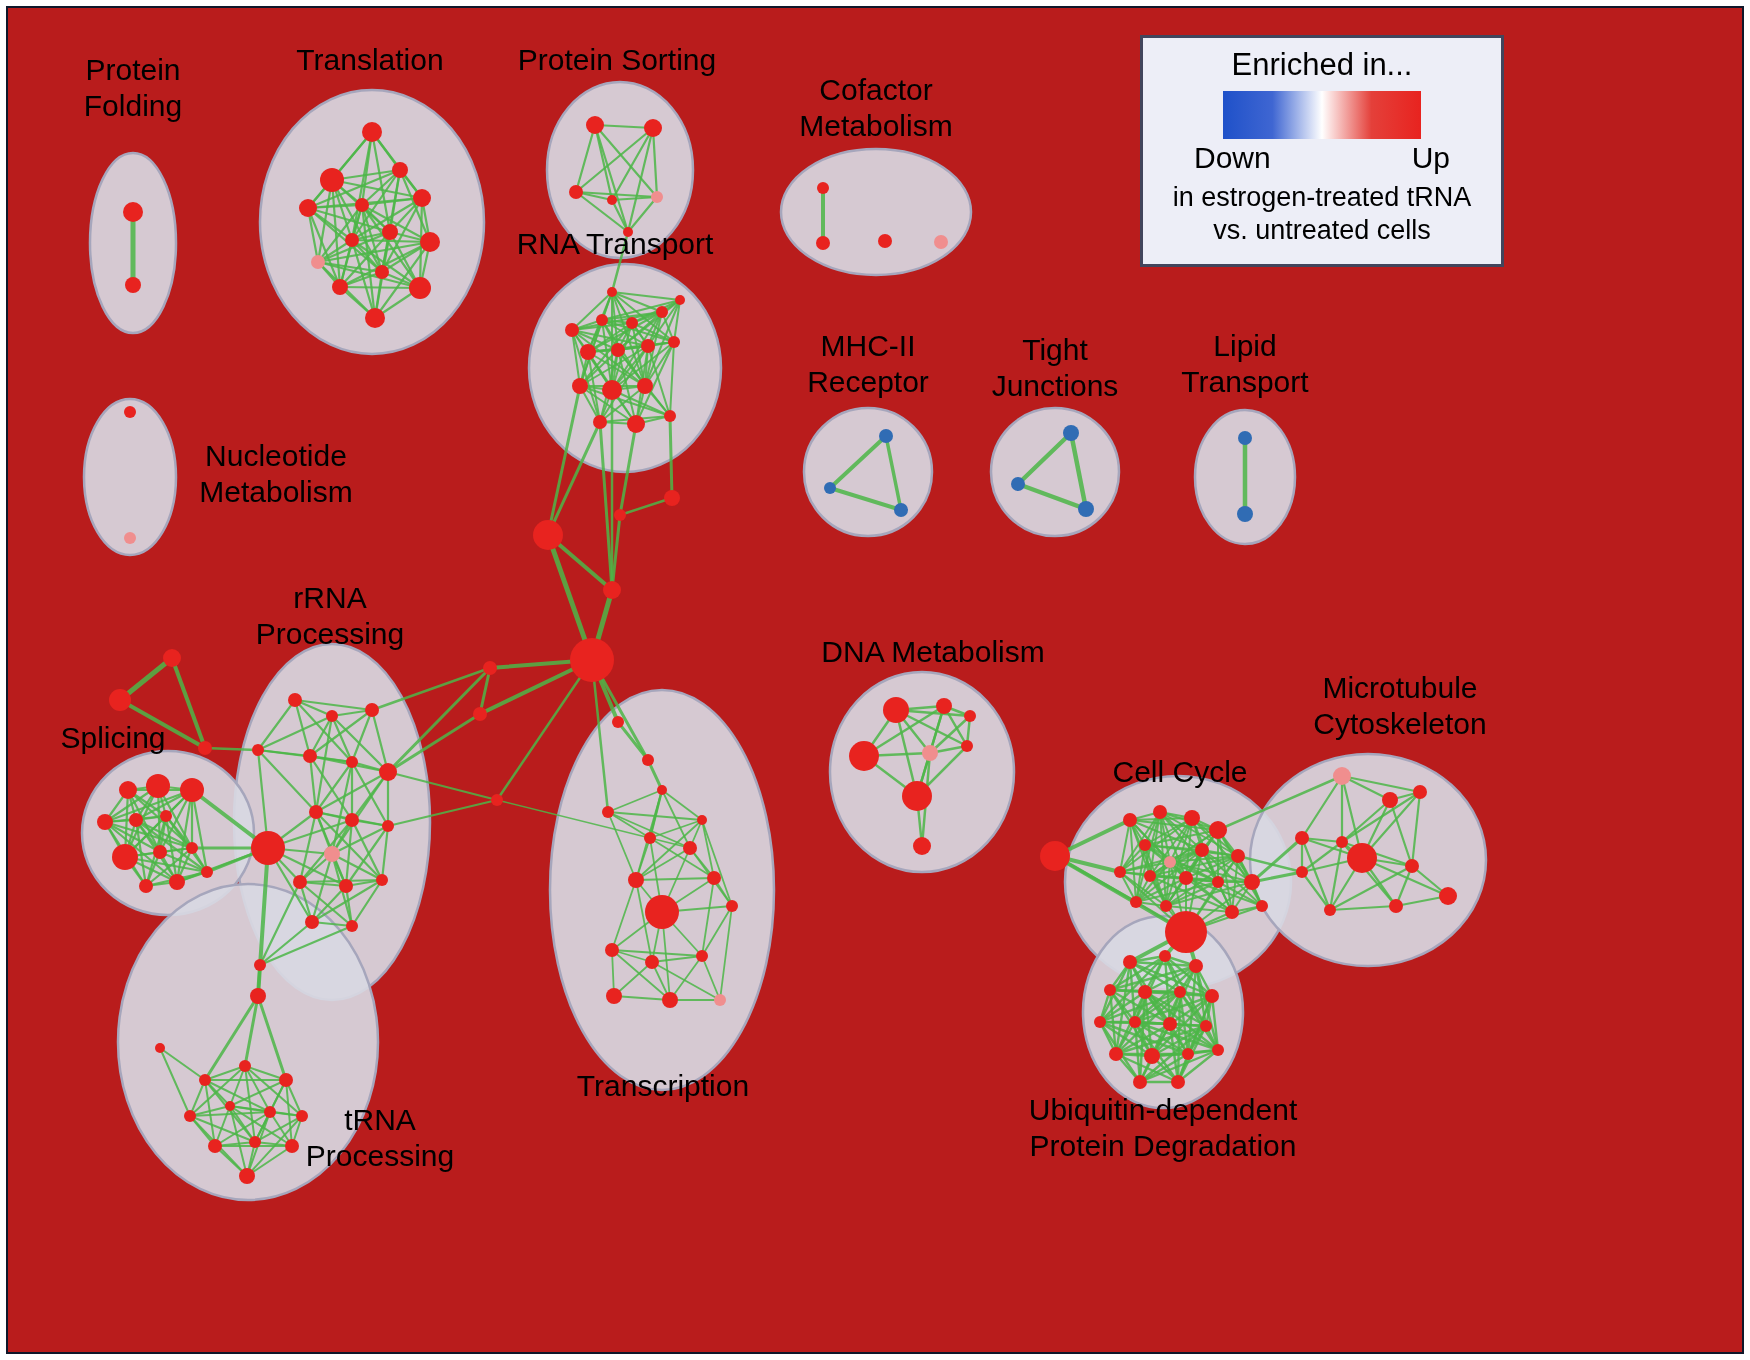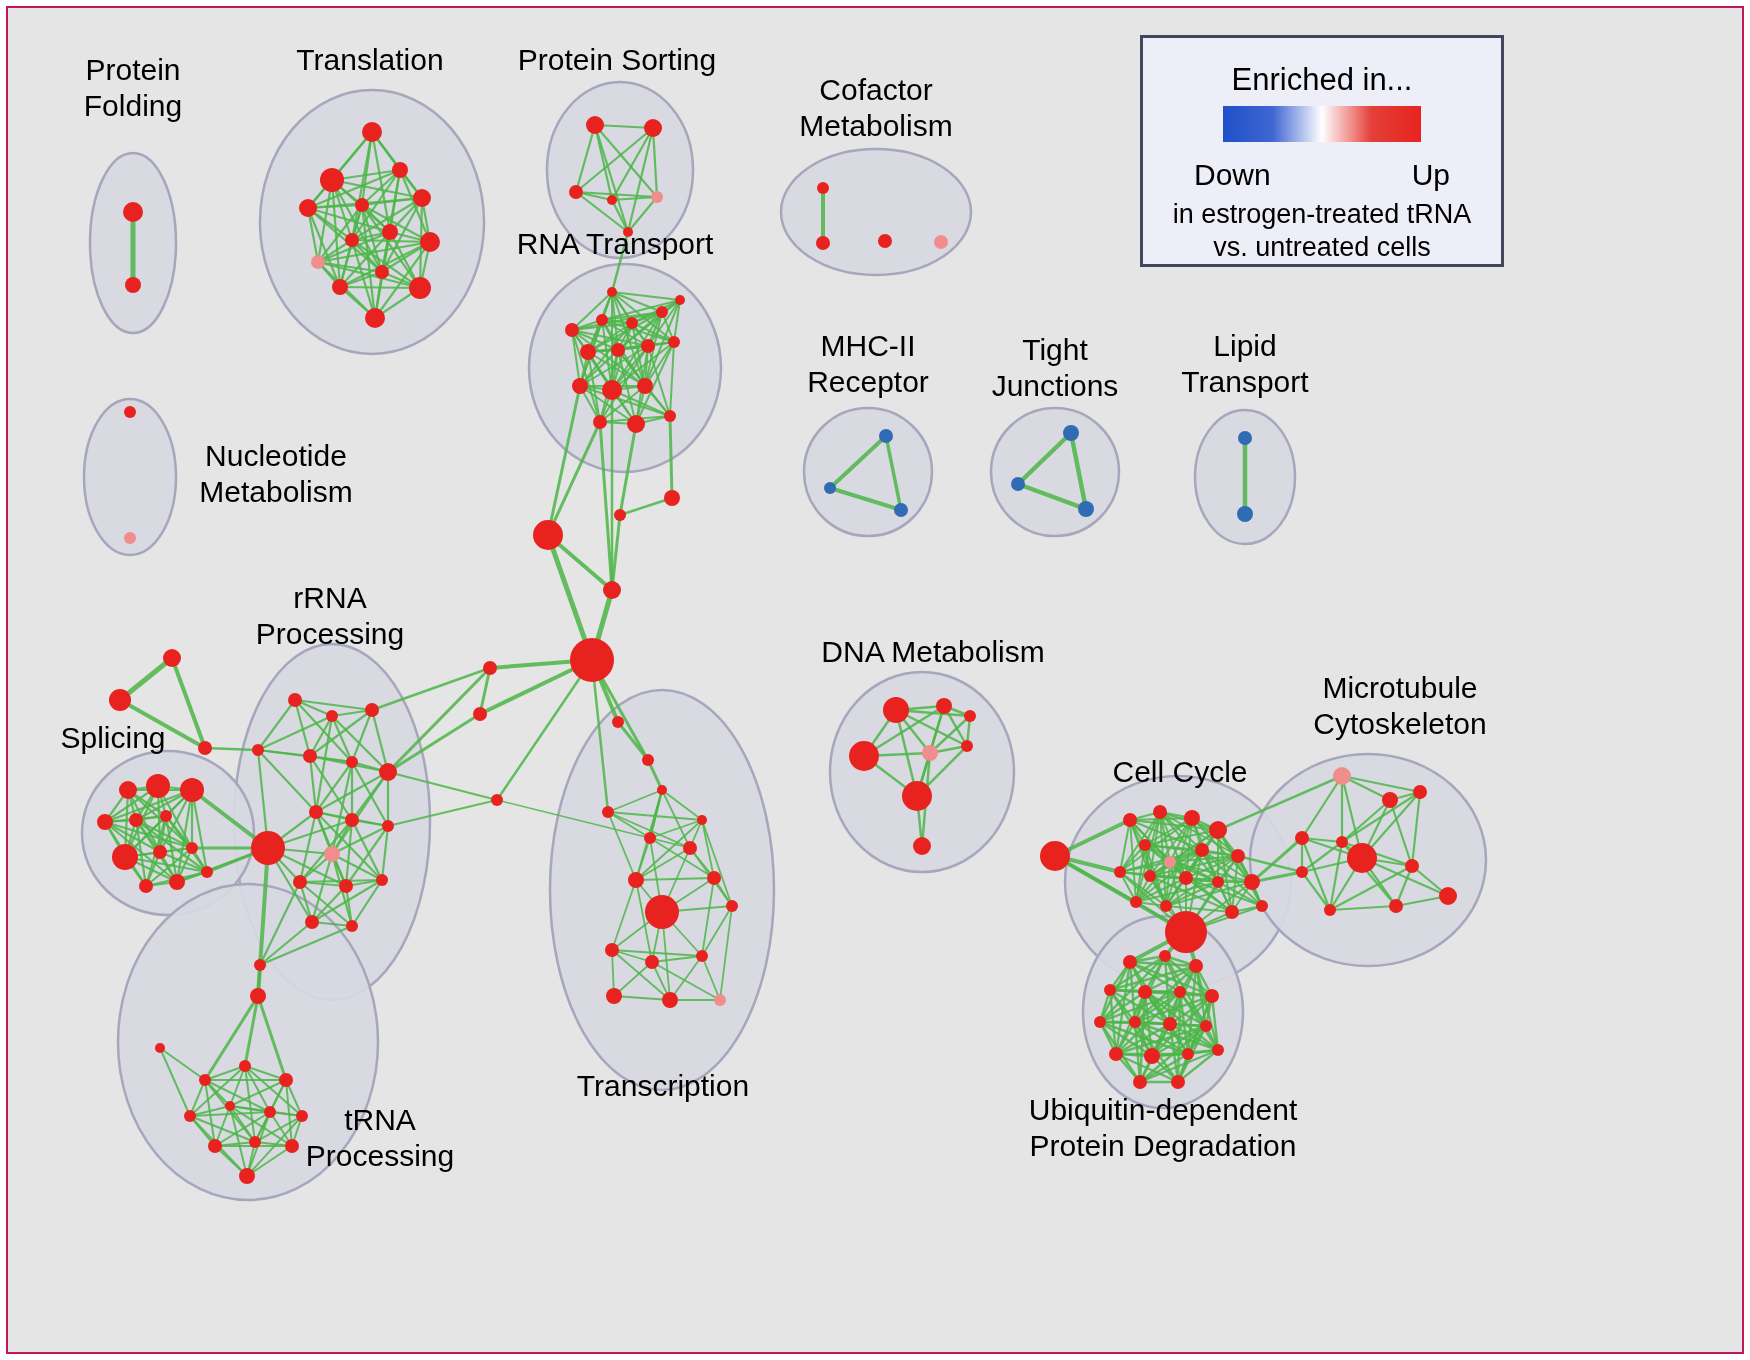--- a/index.html
+++ b/index.html
@@ -1,24 +1,24 @@
 <!DOCTYPE html>
 <html><head>
 <meta charset="utf-8">
 <style>
   html,body{margin:0;padding:0;background:#ffffff;font-family:"Liberation Sans",sans-serif;}
   #stage{position:relative;width:1750px;height:1360px;background:#ffffff;overflow:hidden;}
-  #frame{position:absolute;left:6px;top:6px;right:6px;bottom:6px;border:2px solid #be185d;background:#e5e5e5;overflow:hidden;}
+  #frame{position:absolute;left:6px;top:6px;right:6px;bottom:6px;border:2px solid #0f172a;background:#b91c1c;overflow:hidden;}
   #net{position:absolute;left:-8px;top:-8px;}
   #net text{font-family:"Liberation Sans",sans-serif;font-size:30px;fill:#000000;}
   .legend{position:absolute;left:1140px;top:35px;width:364px;height:232px;box-sizing:border-box;
           background:#edeef7;border:3px solid #42455c;display:flex;flex-direction:column;align-items:center;z-index:5;}
-  .legend-title{font-size:31px;color:#000;margin-top:24px;}
+  .legend-title{font-size:31px;color:#000;margin-top:9px;}
   .legend-gradient{width:198px;height:48px;margin-top:8px;}
-  .legend-scale-row{width:256px;display:flex;justify-content:space-between;font-size:30px;color:#000;margin-top:16px;}
+  .legend-scale-row{width:256px;display:flex;justify-content:space-between;font-size:30px;color:#000;margin-top:2px;}
   .legend-caption{font-size:27px;color:#000;line-height:33px;}
   .legend-caption.first{margin-top:6px;}
 </style>
 </head>
 <body>
 
 <div id="stage">
   <div id="frame">
     <svg id="net" width="1750" height="1360" viewBox="0 0 1750 1360">
         <g>

